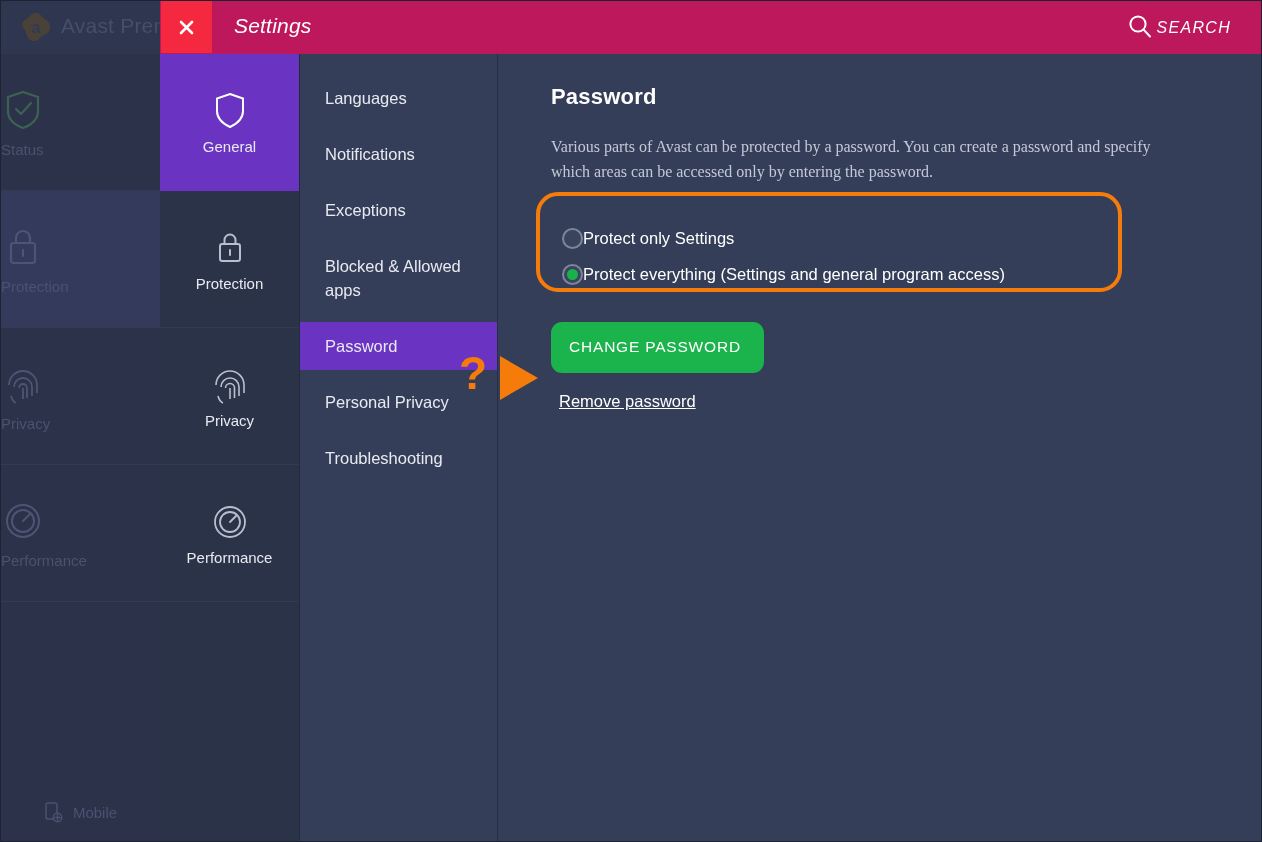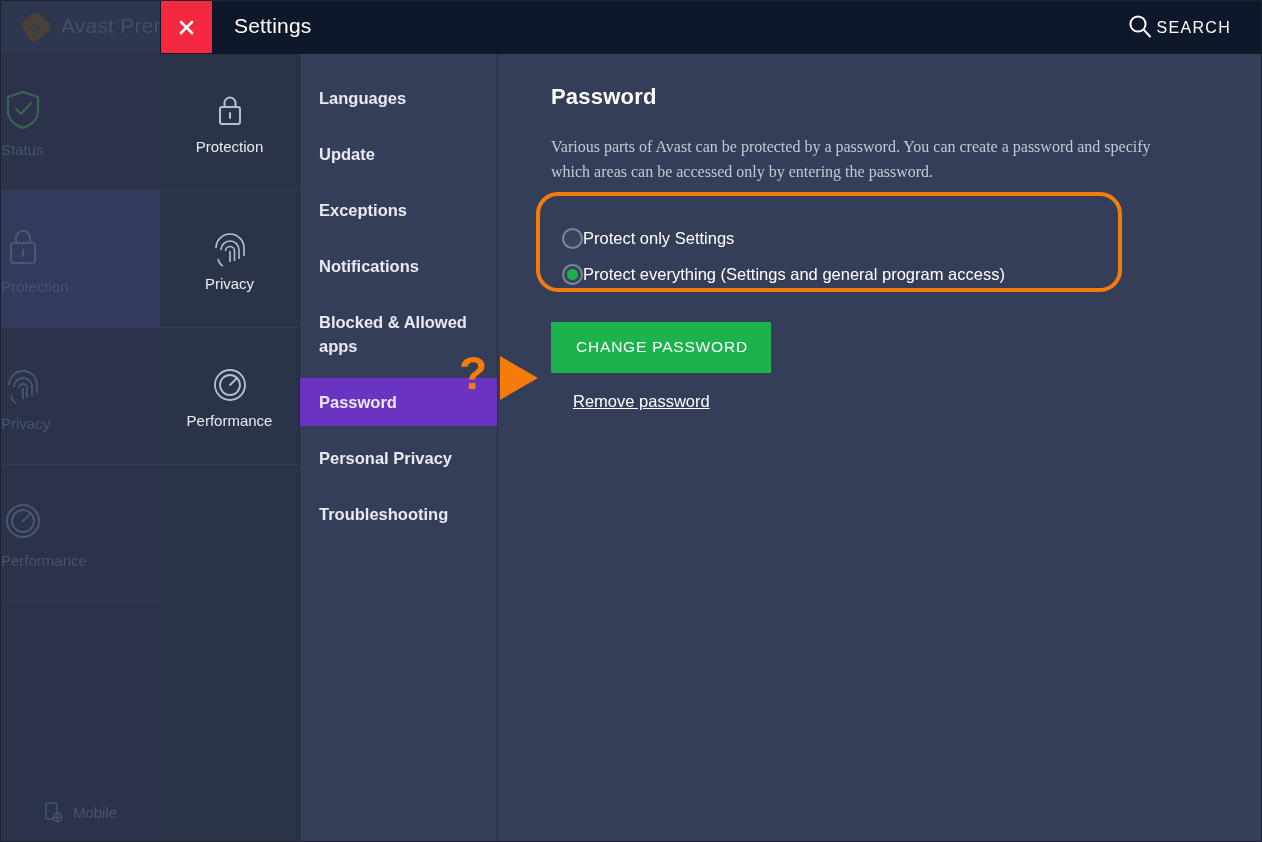--- a/index.html
+++ b/index.html
@@ -96,21 +96,22 @@
     position: absolute;
     left: 159px; top: 0;
     width: 1103px;
     height: 842px;
   }
 
   .settings-titlebar {
     position: absolute;
     left: 0; top: 0;
     width: 1103px; height: 53px;
-    background: #0f172a;
+    background: #be185d;
+    font-style: italic;
   }
   .close-btn {
     position: absolute;
     left: 1px; top: 0;
     width: 51px; height: 52px;
     background: #f4283f;
     display: flex; align-items: center; justify-content: center;
     cursor: pointer;
   }
   .close-btn svg { display: block; }
@@ -179,25 +180,24 @@
     background: #353e58;
     border-right: 1px solid #262e44;
     box-sizing: border-box;
     padding-top: 20px;
   }
   .sub-item {
     display: block;
     color: #e8eaf2;
     font-size: 16.5px;
     line-height: 24px;
-    padding: 12px 0 12px 19px;
+    padding: 12px 0 12px 25px;
     margin-bottom: 8px;
     cursor: pointer;
     box-sizing: border-box;
-    font-weight: bold;
   }
   .sub-item.active {
     background: #6a33c2;
   }
 
   
   .main-pane {
     position: absolute;
     left: 339px; top: 53px;
     right: 0; bottom: 0;
@@ -265,31 +265,31 @@
     box-sizing: border-box;
     pointer-events: none;
   }
 
   .change-btn {
     display: inline-block;
     background: #1bb34b;
     color: #ffffff;
     font-size: 15.5px;
     letter-spacing: .8px;
-    padding: 16px 23px 17px 25px;
+    padding: 16px 23px 17px 18px;
     border: none;
-    border-radius: 1px;
+    border-radius: 11px;
     cursor: pointer;
     margin-top: 16px;
     font-family: "Liberation Sans", sans-serif;
   }
   .remove-link {
     display: block;
     margin-top: 19px;
-    margin-left: 22px;
+    margin-left: 8px;
     font-size: 16.5px;
     color: #ffffff;
     text-decoration: underline;
     cursor: pointer;
     width: 174px;
   }
 
   
   .anno-question {
     position: absolute;
@@ -401,20 +401,28 @@
           <svg width="26" height="26" viewBox="0 0 26 26" fill="none" stroke="#ffffff" stroke-width="2">
             <circle cx="11" cy="11" r="7.6"></circle>
             <line x1="16.6" y1="16.6" x2="23" y2="23.5" stroke-linecap="round"></line>
           </svg>
         </span>
         <span class="search-label">SEARCH</span>
       </div>
     </div>
 
     <div class="cat-col">
+      <div class="cat-item active">
+        <span class="cat-ico">
+          <svg width="32" height="38" viewBox="0 0 32 38" fill="none" stroke="#ffffff" stroke-width="2">
+            <path d="M16 2 L29 6.5 V19 C29 27.5 22.5 32 16 35 C9.5 32 3 27.5 3 19 V6.5 Z"></path>
+          </svg>
+        </span>
+        <span class="cat-label">General</span>
+      </div>
       <div class="cat-item">
         <span class="cat-ico">
           <svg width="32" height="38" viewBox="0 0 32 38" fill="none" stroke="#b9bed0" stroke-width="2">
             <rect x="6" y="15" width="20" height="17" rx="2.2"></rect>
             <path d="M10.5 15 V11 A5.5 5.5 0 0 1 21.5 11 V15"></path>
             <line x1="16" y1="21" x2="16" y2="26" stroke-linecap="round"></line>
           </svg>
         </span>
         <span class="cat-label">Protection</span>
       </div>
@@ -438,23 +446,22 @@
             <line x1="18" y1="18" x2="24.5" y2="11.5" stroke-linecap="round"></line>
           </svg>
         </span>
         <span class="cat-label">Performance</span>
       </div>
       <div class="cat-item cat-spacer"></div>
     </div>
 
     <div class="sub-col">
       <div class="sub-item">Languages</div>
-      <div class="sub-item">Update</div>
+      <div class="sub-item">Notifications</div>
       <div class="sub-item">Exceptions</div>
-      <div class="sub-item">Notifications</div>
       <div class="sub-item">Blocked &amp; Allowed apps</div>
       <div class="sub-item active">Password</div>
       <div class="sub-item">Personal Privacy</div>
       <div class="sub-item">Troubleshooting</div>
     </div>
 
     <div class="main-pane">
       <h1 class="pane-title">Password</h1>
       <p class="pane-desc">Various parts of Avast can be protected by a password. You can create a password and specify which areas can be accessed only by entering the password.</p>
 

